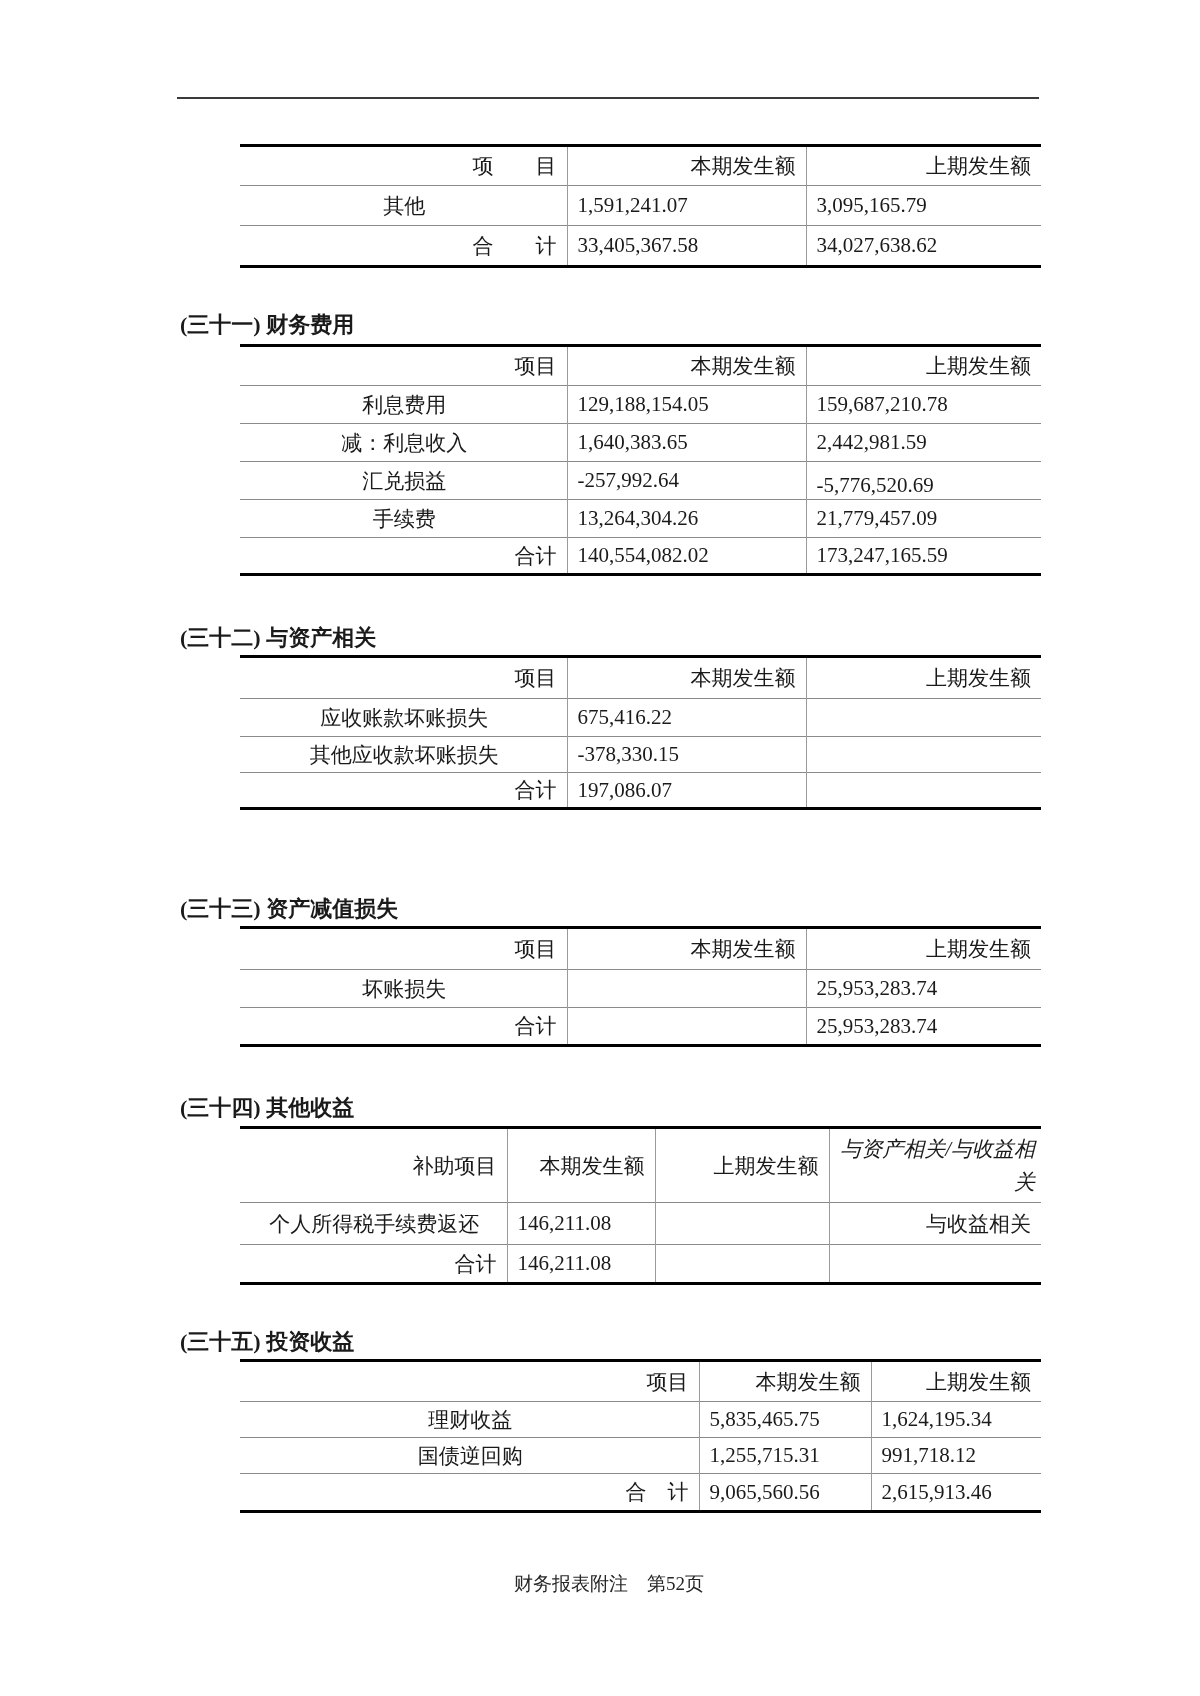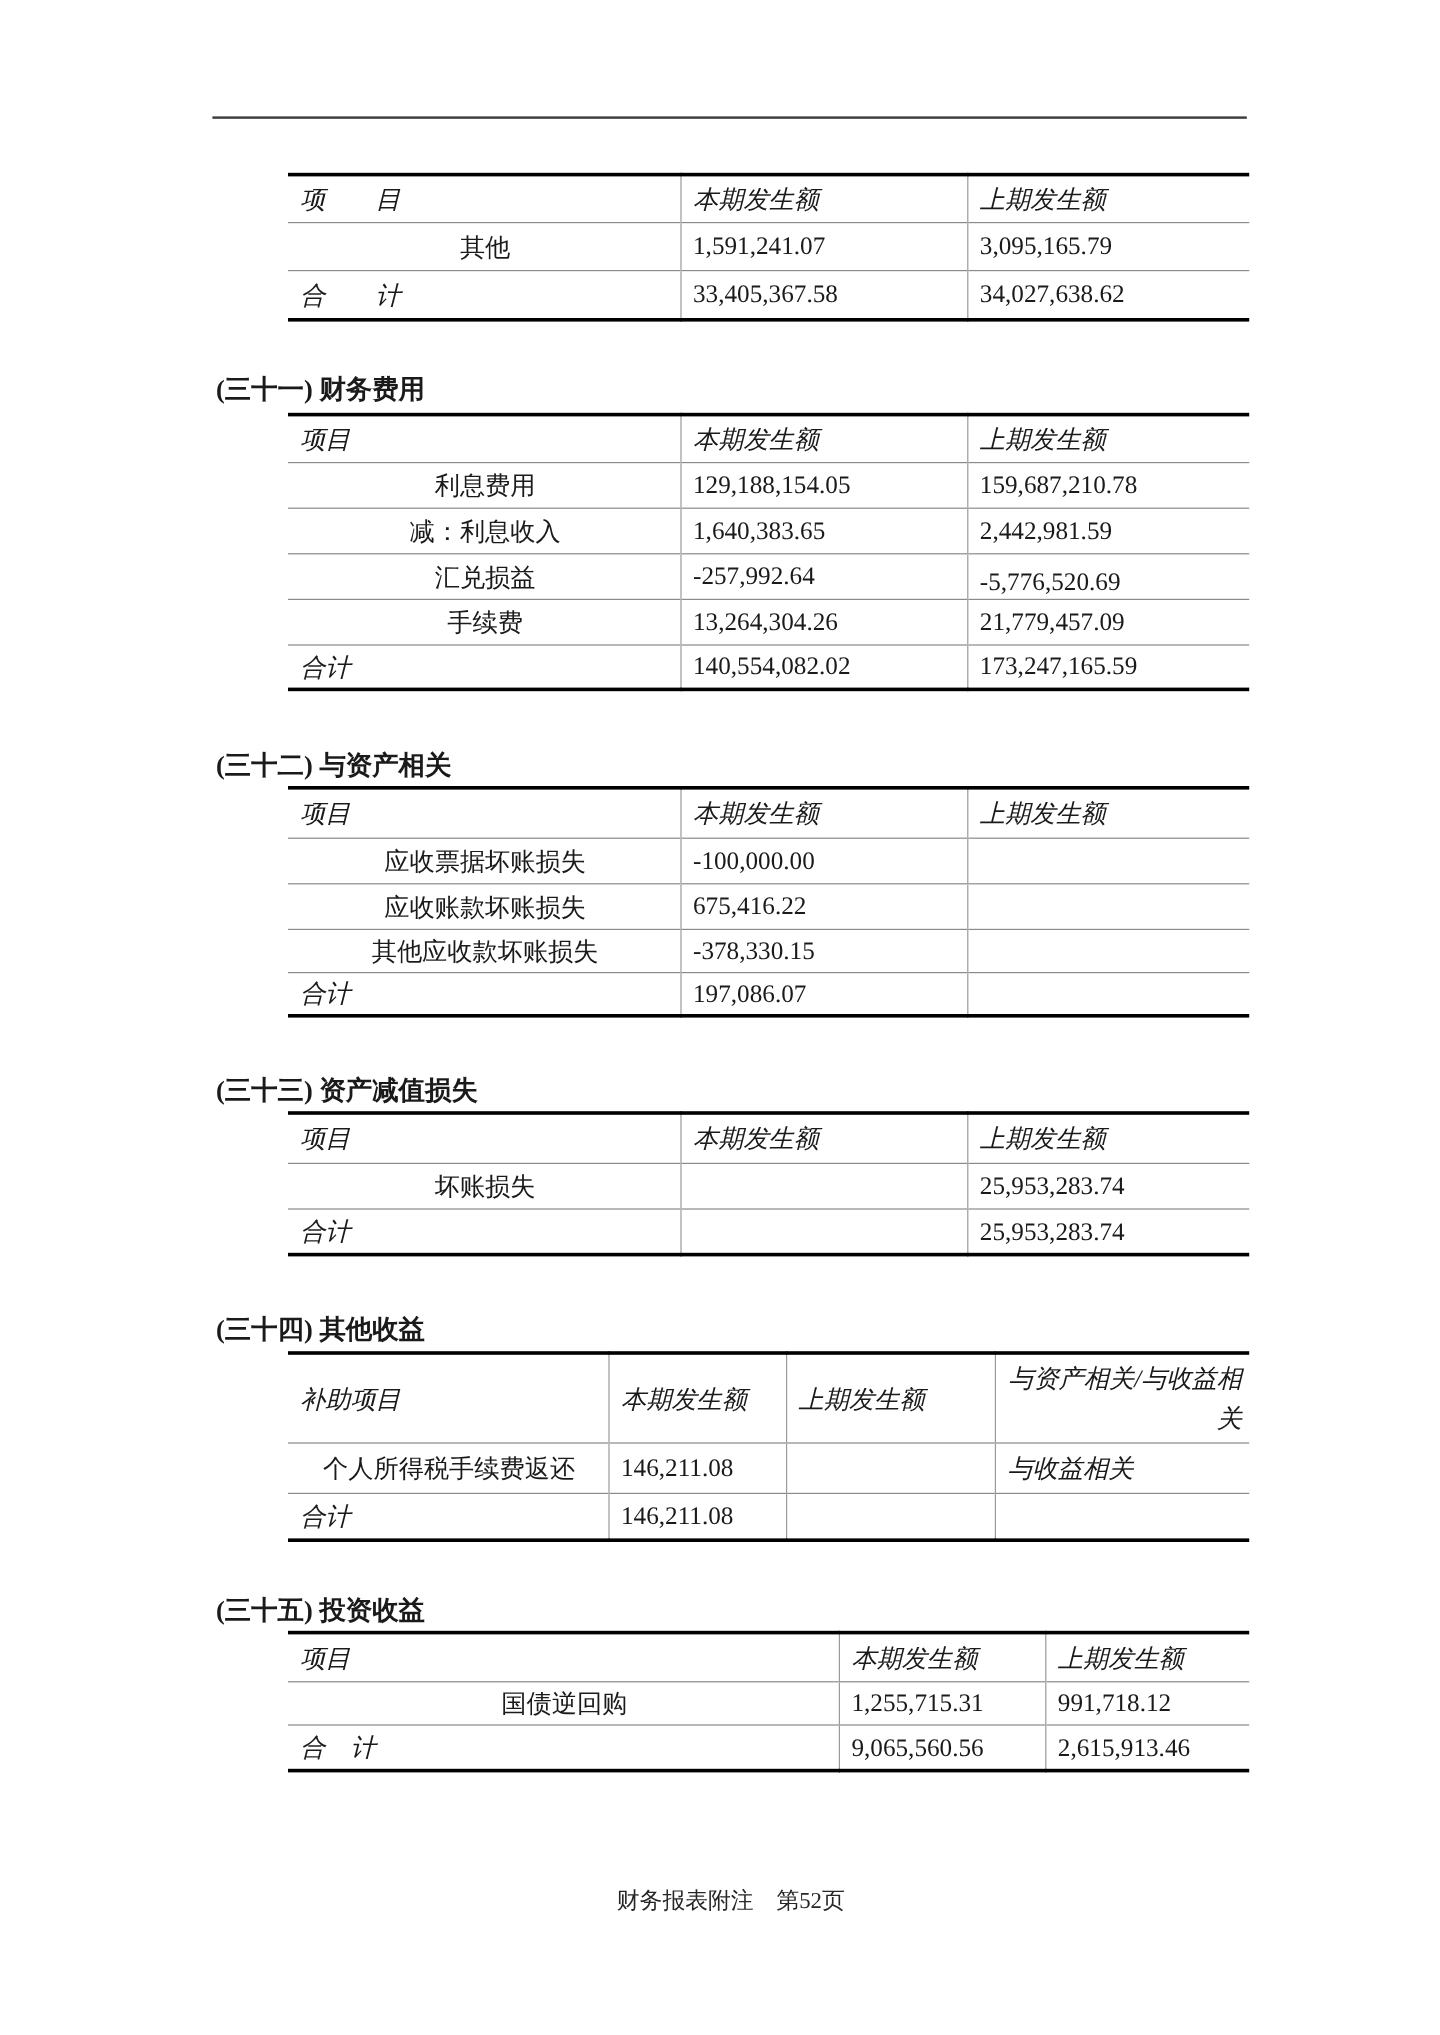--- a/index.html
+++ b/index.html
@@ -41,21 +41,21 @@
   table.tbl td {
     border-left: 1px solid #9a9a9a;
     padding: 0 10px;
     vertical-align: middle;
     white-space: nowrap;
     overflow: hidden;
   }
   table.tbl td:first-child { border-left: none; }
   .al { text-align: center; padding-left: 12px !important; }
   .ar { padding-right: 10px !important; }
-  .ac { text-align: left; font-style: italic; }
+  .ac { text-align: right; }
   .wrapcell {
     white-space: normal !important;
     line-height: 1.55;
     padding: 4px 6px !important;
     text-align: right;
     font-style: italic;
   }
   .pushdown { padding-top: 9px !important; margin-left: 28px; }
   .footer {
     position: absolute;
@@ -146,25 +146,20 @@
         <col style="width:239px">
         <col style="width:235px">
       </colgroup>
     <tbody>
         <tr style="height:42px">
       <td class="ac">项目</td>
       <td class="ac">本期发生额</td>
       <td class="ac">上期发生额</td>
     </tr>
     <tr style="height:38px">
-      <td class="al">应收票据坏账损失</td>
-      <td class="ar">-100,000.00</td>
-      <td class="ar"></td>
-    </tr>
-    <tr style="height:38px">
       <td class="al">应收账款坏账损失</td>
       <td class="ar">675,416.22</td>
       <td class="ar"></td>
     </tr>
     <tr style="height:36px">
       <td class="al">其他应收款坏账损失</td>
       <td class="ar">-378,330.15</td>
       <td class="ar"></td>
     </tr>
     <tr style="height:36px">
@@ -238,20 +233,25 @@
         <col style="width:172px">
         <col style="width:170px">
       </colgroup>
     <tbody>
         <tr style="height:41px">
       <td class="ac">项目</td>
       <td class="ac">本期发生额</td>
       <td class="ac">上期发生额</td>
     </tr>
     <tr style="height:36px">
+      <td class="al">理财收益</td>
+      <td class="ar">5,835,465.75</td>
+      <td class="ar">1,624,195.34</td>
+    </tr>
+    <tr style="height:36px">
       <td class="al">国债逆回购</td>
       <td class="ar">1,255,715.31</td>
       <td class="ar">991,718.12</td>
     </tr>
     <tr style="height:38px">
       <td class="ac">合　计</td>
       <td class="ar">9,065,560.56</td>
       <td class="ar">2,615,913.46</td>
     </tr>
   </tbody>

